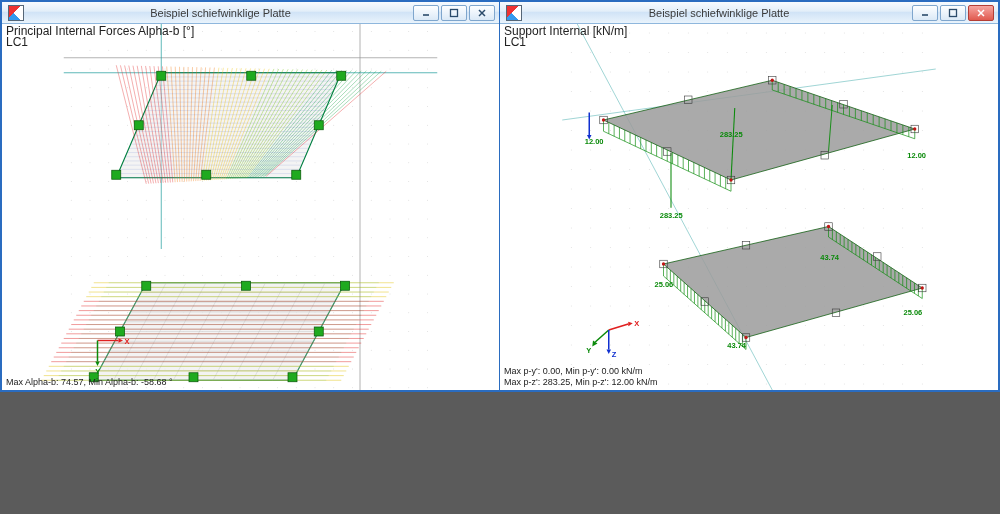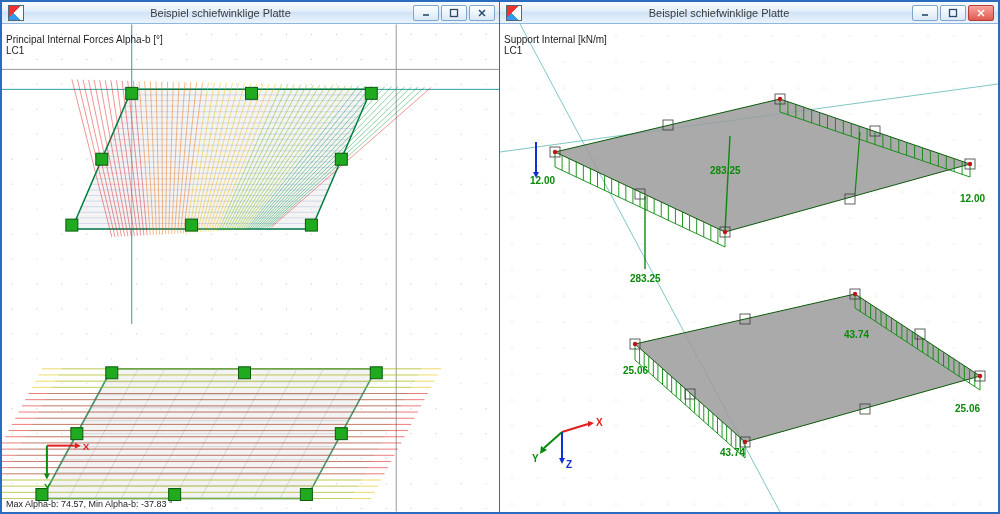--- a/index.html
+++ b/index.html
@@ -6,21 +6,21 @@
     margin: 0; padding: 0;
     width: 1000px; height: 514px;
     font-family: Tahoma, Arial, sans-serif;
     font-size: 9px;
     background: #5b5b5b;
     overflow: hidden;
     user-select: none;
   }
   .app {
     display: flex;
-    width: 1000px; height: 514px;
+    width: 1000px; height: 392px;
     box-sizing: border-box;
     border: 2px solid #2a6cc0;
     background: #2a6cc0;
   }
   .pane {
     display: flex; flex-direction: column;
     height: 100%;
     box-sizing: border-box;
   }
   .pane.left  { width: 498px; border-right: 1px solid #2a6cc0;}
@@ -60,22 +60,22 @@
   }
   .winbtn svg { width:10px; height:10px; }
   .viewport {
     flex:1; position:relative;
     background:#fff;
   }
   .viewport svg.grid {
     position:absolute; inset:0; width:100%; height:100%;
   }
   .infoTL {
-    position:absolute; top:10px; left:4px;
-    color:#222; font-size:10px; line-height:11px;
+    position:absolute; top:2px; left:4px;
+    color:#222; font-size:12px; line-height:11px;
   }
   .infoBL {
     position:absolute; bottom:2px; left:4px;
     color:#222; font-size:9px; line-height:11px;
   }
   .greenlabel { fill:#0a8a0a; font-size:10px; font-weight:bold; }
   .axislabel { font-size:10px; font-weight:bold; }
 
 </style>
 </head>
@@ -693,21 +693,21 @@
             <polygon points="42,450 45,456 48,450" fill="#0a8a0a"></polygon>
             <text x="81" y="426" class="axislabel" fill="#e02020">X</text>
             <text x="42" y="466" class="axislabel" fill="#0a8a0a">Y</text>
           </g>
         </svg>
       <div class="infoTL">
         <div>Principal Internal Forces Alpha-b [°]</div>
         <div>LC1</div>
       </div>
       <div class="infoBL">
-        <div>Max Alpha-b: 74.57, Min Alpha-b: -37.83 °</div>
+        <div>Max Alpha-b: 74.57, Min Alpha-b: -58.68 °</div>
       </div>
     </div>
   </div>
 
   <div class="pane right">
     <div class="titlebar">
       <span class="appicon"></span>
       <span class="title">Beispiel schiefwinklige Platte</span>
       <div class="winbtns">
         <span class="winbtn">
@@ -1252,15 +1252,19 @@
           <polygon points="41,422 40,430 47,426" fill="#0a8a0a"></polygon>
           <text x="32" y="438" class="axislabel" fill="#0a8a0a">Y</text>
           <line x1="62" y1="408" x2="62" y2="434" stroke="#1030d0" stroke-width="2"></line>
           <polygon points="59,434 62,440 65,434" fill="#1030d0"></polygon>
           <text x="66" y="444" class="axislabel" fill="#1030d0">Z</text>
         </svg>
       <div class="infoTL">
         <div>Support Internal [kN/m]</div>
         <div>LC1</div>
       </div>
+      <div class="infoBL">
+        <div>Max p-y': 0.00, Min p-y': 0.00 kN/m</div>
+        <div>Max p-z': 283.25, Min p-z': 12.00 kN/m</div>
+      </div>
     </div>
   </div>
 </div>
 
 </body></html>

